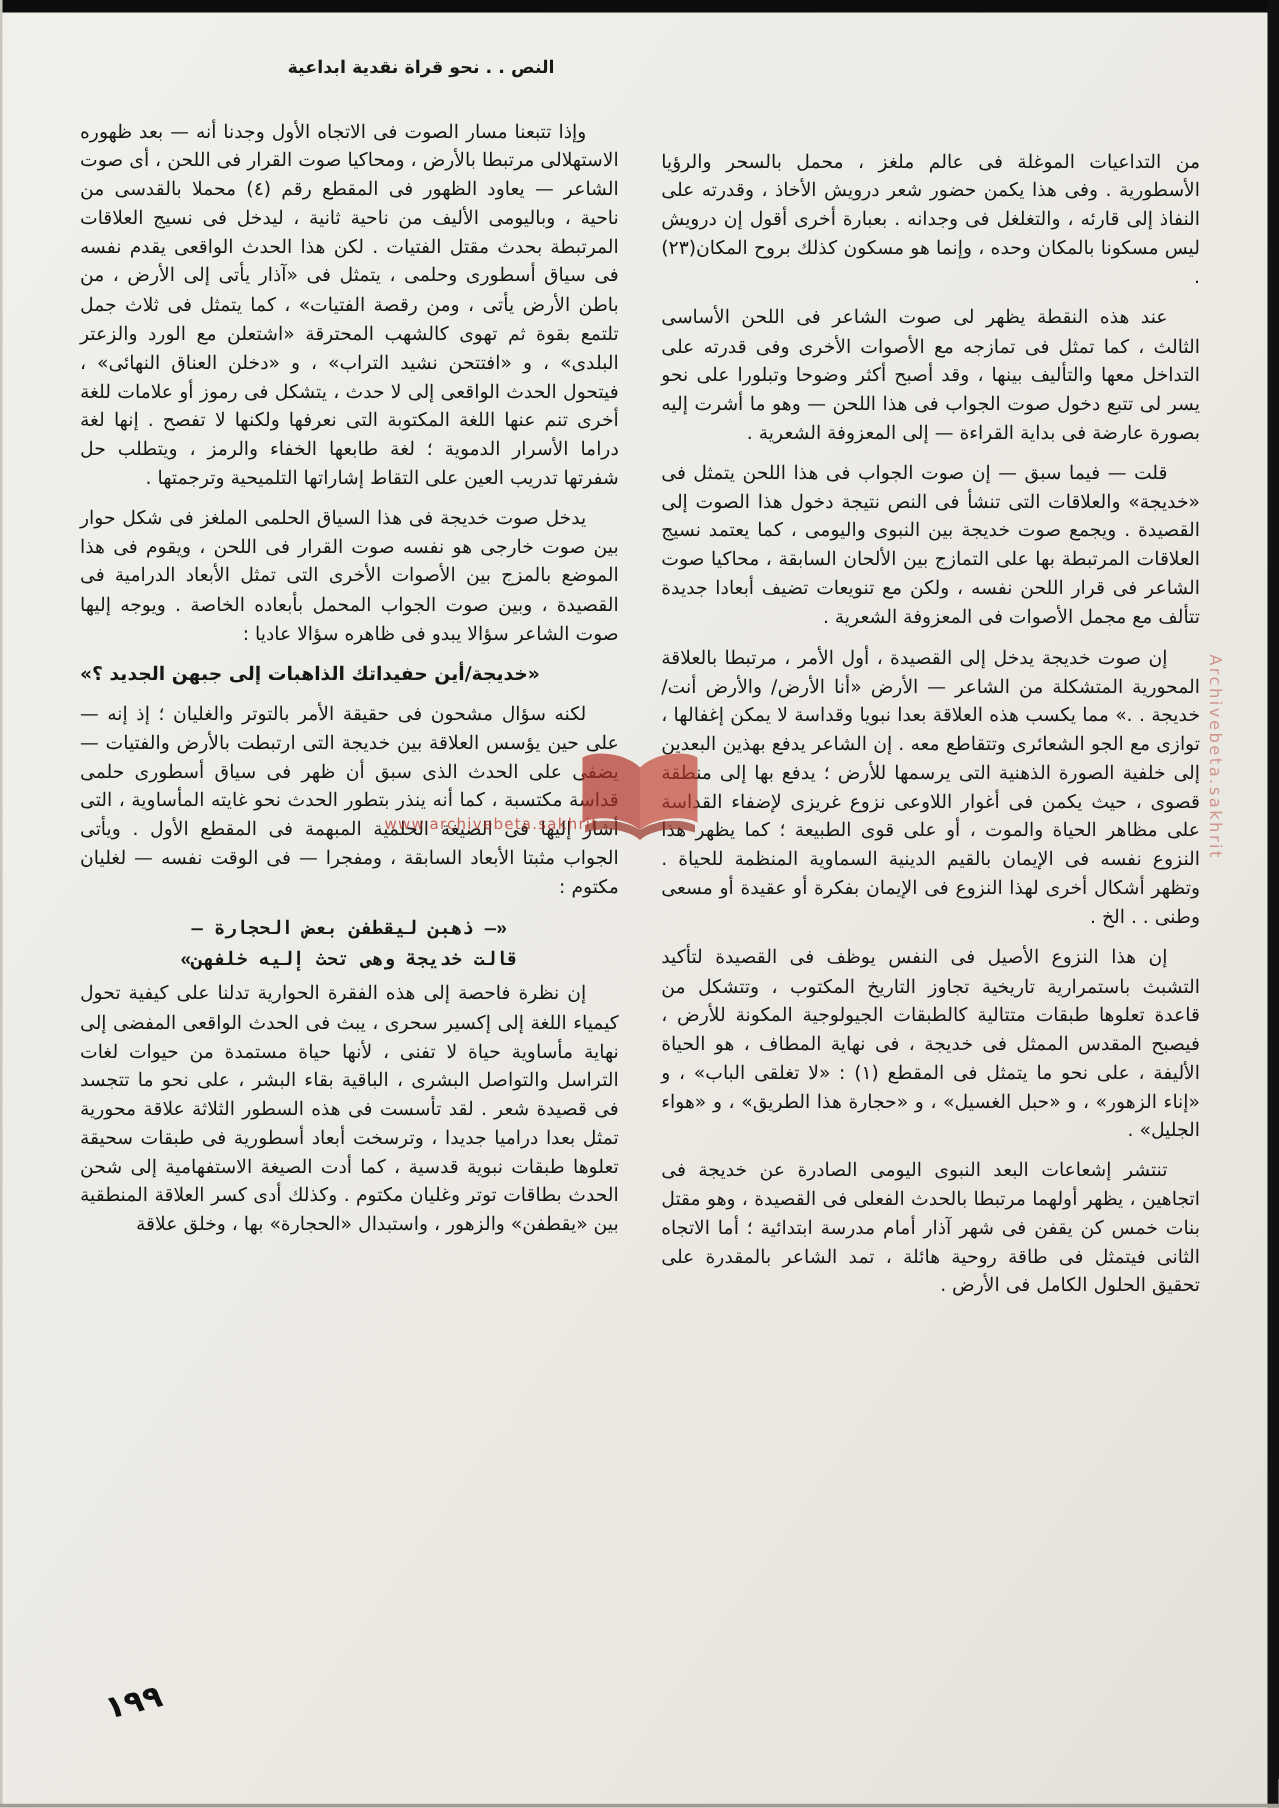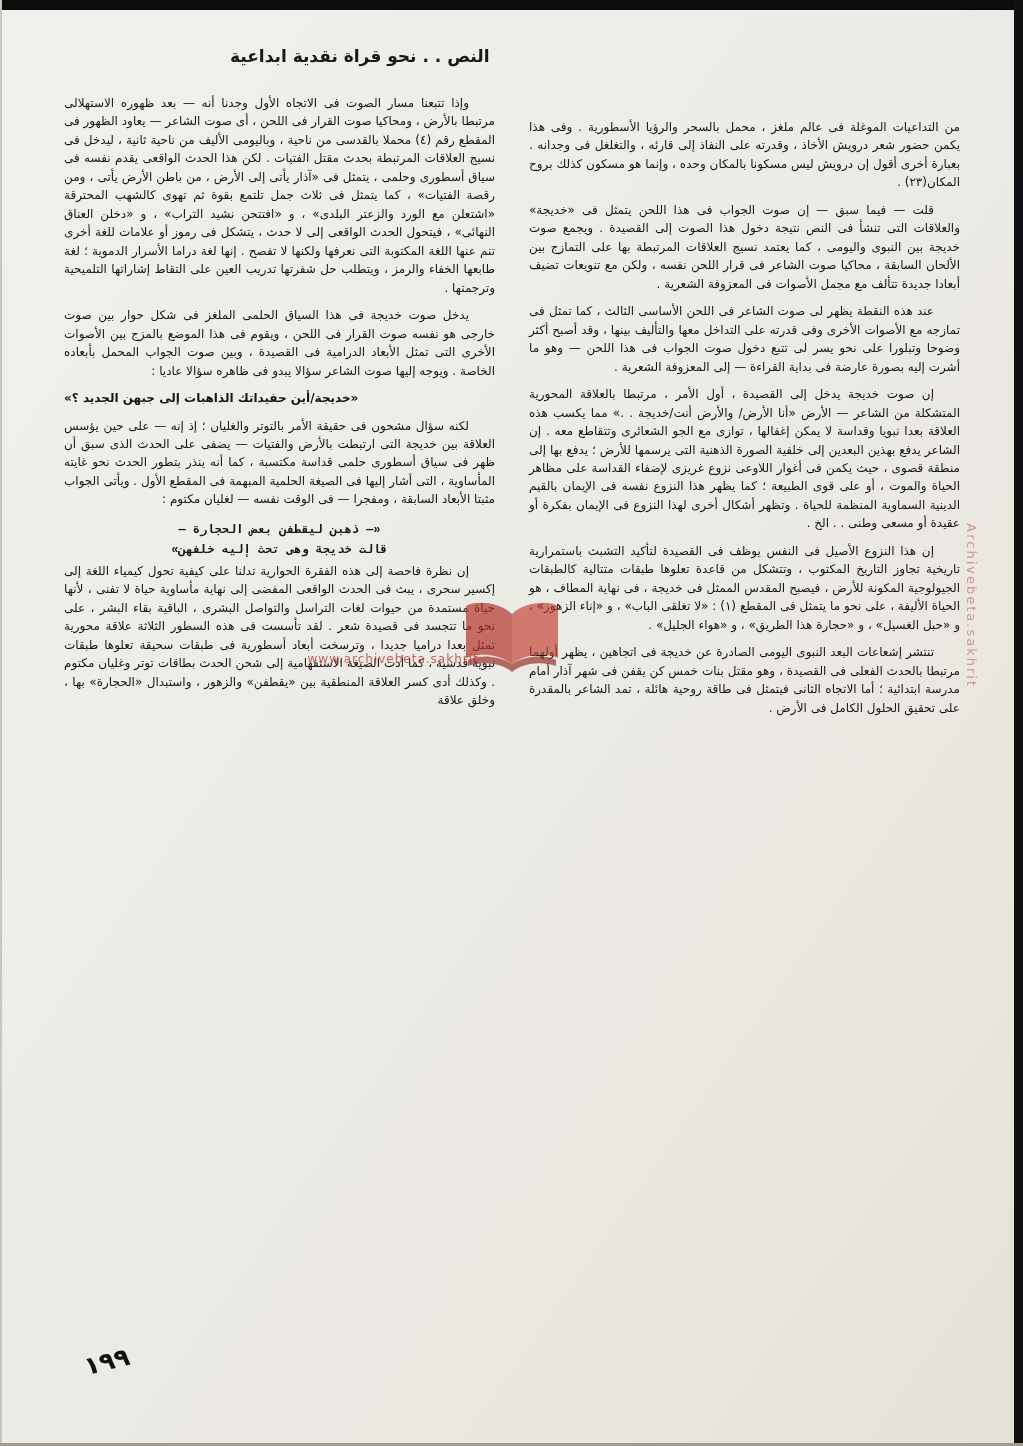--- a/index.html
+++ b/index.html
@@ -12,29 +12,29 @@
     position:absolute;inset:0;
     background:linear-gradient(125deg,#f1f0ea 0%,#edebe5 45%,#e8e6df 80%,#e2e0d8 100%);
   }
   .edge-top{position:absolute;top:0;left:0;width:100%;height:10px;background:#0c0c0c;}
   .edge-right{position:absolute;top:0;right:0;width:9px;height:100%;background:#111;}
   .edge-bottom{position:absolute;bottom:0;left:0;width:100%;height:3px;background:#a09c93;}
   .edge-left{position:absolute;top:0;left:0;width:2px;height:100%;background:#c9c6be;}
 
   .running-head{
     position:absolute;top:46px;left:230px;
-    direction:rtl;font-size:17px;font-weight:bold;color:#191919;
+    direction:rtl;font-size:14px;font-weight:bold;color:#191919;
     letter-spacing:.3px;
   }
 
   .columns{
     position:absolute;top:94px;left:64px;width:896px;
     display:flex;gap:34px;direction:rtl;color:#161616;
   }
-  .col{flex:1;text-align:justify;font-size:12px;line-height:1.54;}
+  .col{flex:1;text-align:justify;font-size:15px;line-height:1.54;}
   .col p{margin:0 0 9px 0;text-indent:26px;}
   .col p.no-indent{text-indent:0;margin-top:24px;}
   .quote-line{
     font-weight:bold;text-indent:34px;margin:11px 0 11px 0;text-align:left;
   }
   .quote-block{font-weight:bold;text-align:center;text-indent:0;margin:12px 0 3px 0;line-height:1.5;font-family:Liberation Mono, monospace;}
   .quote-block .q2{margin-top:2px;}
 
   .watermark{
     position:absolute;top:600px;left:50%;transform:translateX(-50%);
@@ -72,22 +72,22 @@
   <div class="edge-right"></div>
   <div class="edge-left"></div>
   <div class="edge-bottom"></div>
 
   <div class="running-head">النص . . نحو قراة نقدية ابداعية</div>
 
   <div class="columns">
 
     <div class="col">
       <p class="no-indent">من التداعيات الموغلة فى عالم ملغز ، محمل بالسحر والرؤيا الأسطورية . وفى هذا يكمن حضور شعر درويش الأخاذ ، وقدرته على النفاذ إلى قارئه ، والتغلغل فى وجدانه . بعبارة أخرى أقول إن درويش ليس مسكونا بالمكان وحده ، وإنما هو مسكون كذلك بروح المكان(٢٣) .</p>
+      <p>عند هذه النقطة يظهر لى صوت الشاعر فى اللحن الأساسى الثالث ، كما تمثل فى تمازجه مع الأصوات الأخرى وفى قدرته على التداخل معها والتأليف بينها ، وقد أصبح أكثر وضوحا وتبلورا على نحو يسر لى تتبع دخول صوت الجواب فى هذا اللحن — وهو ما أشرت إليه بصورة عارضة فى بداية القراءة — إلى المعزوفة الشعرية .</p>
       <p>قلت — فيما سبق — إن صوت الجواب فى هذا اللحن يتمثل فى «خديجة» والعلاقات التى تنشأ فى النص نتيجة دخول هذا الصوت إلى القصيدة . ويجمع صوت خديجة بين النبوى واليومى ، كما يعتمد نسيج العلاقات المرتبطة بها على التمازج بين الألحان السابقة ، محاكيا صوت الشاعر فى قرار اللحن نفسه ، ولكن مع تنويعات تضيف أبعادا جديدة تتألف مع مجمل الأصوات فى المعزوفة الشعرية .</p>
-      <p>عند هذه النقطة يظهر لى صوت الشاعر فى اللحن الأساسى الثالث ، كما تمثل فى تمازجه مع الأصوات الأخرى وفى قدرته على التداخل معها والتأليف بينها ، وقد أصبح أكثر وضوحا وتبلورا على نحو يسر لى تتبع دخول صوت الجواب فى هذا اللحن — وهو ما أشرت إليه بصورة عارضة فى بداية القراءة — إلى المعزوفة الشعرية .</p>
       <p>إن صوت خديجة يدخل إلى القصيدة ، أول الأمر ، مرتبطا بالعلاقة المحورية المتشكلة من الشاعر — الأرض «أنا الأرض/ والأرض أنت/خديجة . .» مما يكسب هذه العلاقة بعدا نبويا وقداسة لا يمكن إغفالها ، توازى مع الجو الشعائرى وتتقاطع معه . إن الشاعر يدفع بهذين البعدين إلى خلفية الصورة الذهنية التى يرسمها للأرض ؛ يدفع بها إلى منطقة قصوى ، حيث يكمن فى أغوار اللاوعى نزوع غريزى لإضفاء القداسة على مظاهر الحياة والموت ، أو على قوى الطبيعة ؛ كما يظهر هذا النزوع نفسه فى الإيمان بالقيم الدينية السماوية المنظمة للحياة . وتظهر أشكال أخرى لهذا النزوع فى الإيمان بفكرة أو عقيدة أو مسعى وطنى . . الخ .</p>
       <p>إن هذا النزوع الأصيل فى النفس يوظف فى القصيدة لتأكيد التشبث باستمرارية تاريخية تجاوز التاريخ المكتوب ، وتتشكل من قاعدة تعلوها طبقات متتالية كالطبقات الجيولوجية المكونة للأرض ، فيصبح المقدس الممثل فى خديجة ، فى نهاية المطاف ، هو الحياة الأليفة ، على نحو ما يتمثل فى المقطع (١) : «لا تغلقى الباب» ، و «إناء الزهور» ، و «حبل الغسيل» ، و «حجارة هذا الطريق» ، و «هواء الجليل» .</p>
       <p>تنتشر إشعاعات البعد النبوى اليومى الصادرة عن خديجة فى اتجاهين ، يظهر أولهما مرتبطا بالحدث الفعلى فى القصيدة ، وهو مقتل بنات خمس كن يقفن فى شهر آذار أمام مدرسة ابتدائية ؛ أما الاتجاه الثانى فيتمثل فى طاقة روحية هائلة ، تمد الشاعر بالمقدرة على تحقيق الحلول الكامل فى الأرض .</p>
     </div>
     <div class="col">
       <p>وإذا تتبعنا مسار الصوت فى الاتجاه الأول وجدنا أنه — بعد ظهوره الاستهلالى مرتبطا بالأرض ، ومحاكيا صوت القرار فى اللحن ، أى صوت الشاعر — يعاود الظهور فى المقطع رقم (٤) محملا بالقدسى من ناحية ، وباليومى الأليف من ناحية ثانية ، ليدخل فى نسيج العلاقات المرتبطة بحدث مقتل الفتيات . لكن هذا الحدث الواقعى يقدم نفسه فى سياق أسطورى وحلمى ، يتمثل فى «آذار يأتى إلى الأرض ، من باطن الأرض يأتى ، ومن رقصة الفتيات» ، كما يتمثل فى ثلاث جمل تلتمع بقوة ثم تهوى كالشهب المحترقة «اشتعلن مع الورد والزعتر البلدى» ، و «افتتحن نشيد التراب» ، و «دخلن العناق النهائى» ، فيتحول الحدث الواقعى إلى لا حدث ، يتشكل فى رموز أو علامات للغة أخرى تنم عنها اللغة المكتوبة التى نعرفها ولكنها لا تفصح . إنها لغة دراما الأسرار الدموية ؛ لغة طابعها الخفاء والرمز ، ويتطلب حل شفرتها تدريب العين على التقاط إشاراتها التلميحية وترجمتها .</p>
       <p>يدخل صوت خديجة فى هذا السياق الحلمى الملغز فى شكل حوار بين صوت خارجى هو نفسه صوت القرار فى اللحن ، ويقوم فى هذا الموضع بالمزج بين الأصوات الأخرى التى تمثل الأبعاد الدرامية فى القصيدة ، وبين صوت الجواب المحمل بأبعاده الخاصة . ويوجه إليها صوت الشاعر سؤالا يبدو فى ظاهره سؤالا عاديا :</p>
       <p class="quote-line">«خديجة/أين حفيداتك الذاهبات إلى جبهن الجديد ؟»</p>
       <p>لكنه سؤال مشحون فى حقيقة الأمر بالتوتر والغليان ؛ إذ إنه — على حين يؤسس العلاقة بين خديجة التى ارتبطت بالأرض والفتيات — يضفى على الحدث الذى سبق أن ظهر فى سياق أسطورى حلمى قداسة مكتسبة ، كما أنه ينذر بتطور الحدث نحو غايته المأساوية ، التى أشار إليها فى الصيغة الحلمية المبهمة فى المقطع الأول . ويأتى الجواب مثبتا الأبعاد السابقة ، ومفجرا — فى الوقت نفسه — لغليان مكتوم :</p>
       <div class="quote-block">

